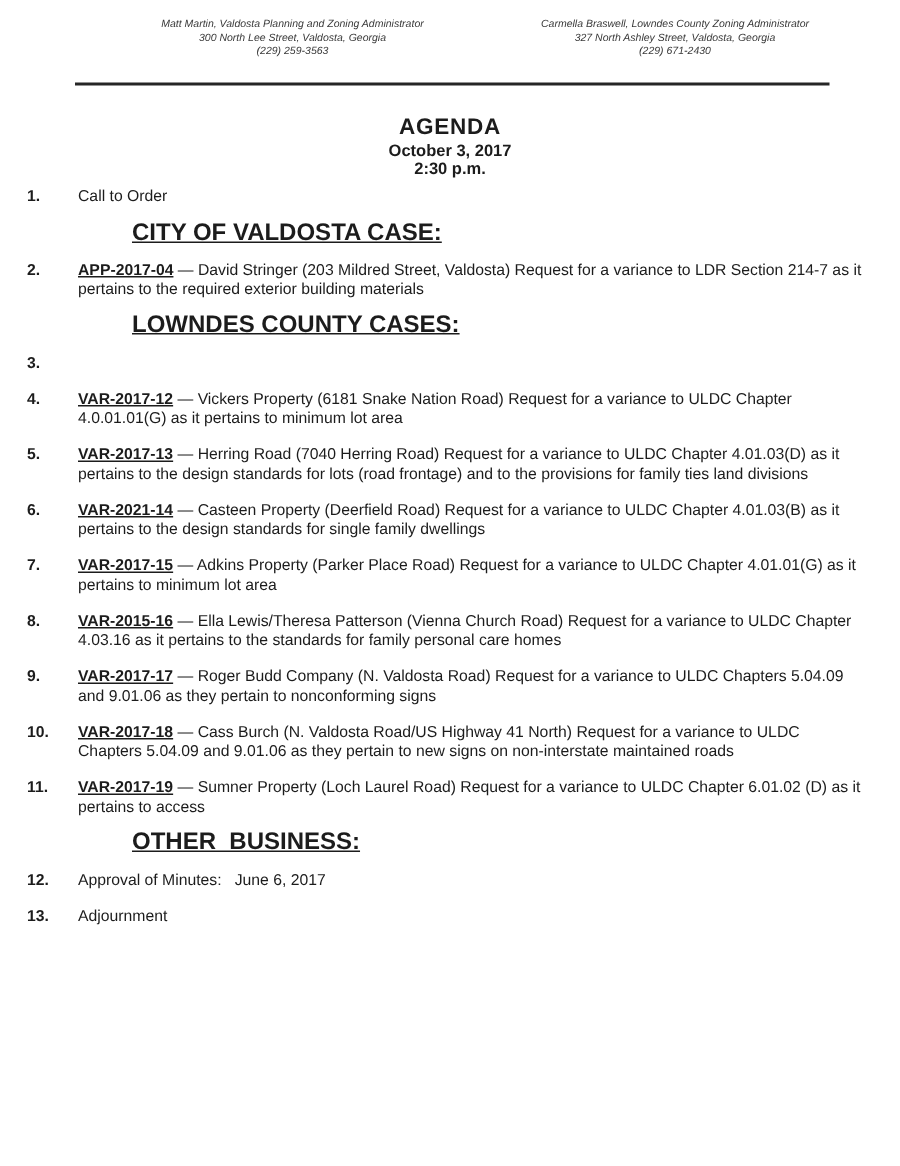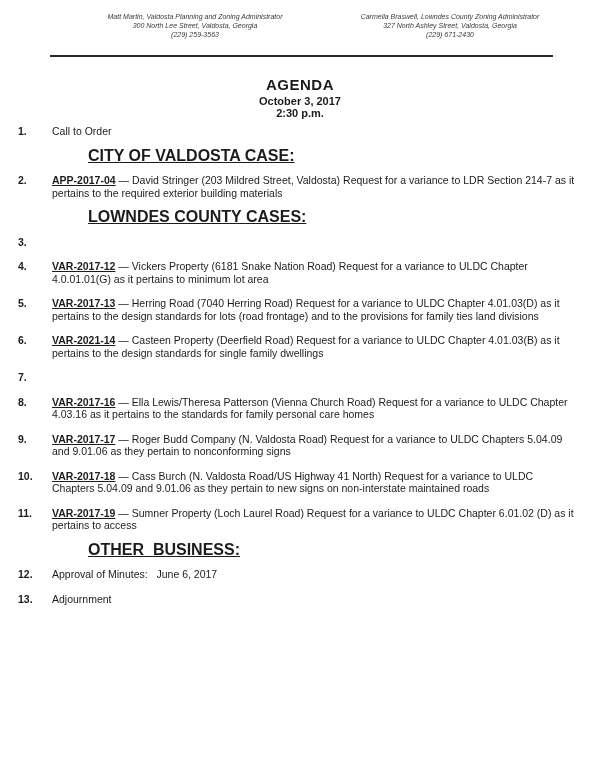--- a/index.html
+++ b/index.html
@@ -143,25 +143,26 @@
     <div class="content"><span class="case-num">VAR-2017-13</span> <span class="case-title">— Herring Road (7040 Herring Road)</span> <span class="case-desc">Request for a variance to ULDC Chapter 4.01.03(D) as it pertains to the design standards for lots (road frontage) and to the provisions for family ties land divisions</span></div>
   </div>
 
   <div class="row">
     <span class="num">6.</span>
     <div class="content"><span class="case-num">VAR-2021-14</span> <span class="case-title">— Casteen Property (Deerfield Road)</span> <span class="case-desc">Request for a variance to ULDC Chapter 4.01.03(B) as it pertains to the design standards for single family dwellings</span></div>
   </div>
 
   <div class="row">
     <span class="num">7.</span>
+    <div class="content"><span class="case-num">VAR-2017-15</span> <span class="case-title">— Adkins Property (Parker Place Road)</span> <span class="case-desc">Request for a variance to ULDC Chapter 4.01.01(G) as it pertains to minimum lot area</span></div>
   </div>
 
   <div class="row">
     <span class="num">8.</span>
-    <div class="content"><span class="case-num">VAR-2017-16</span> <span class="case-title">— Ella Lewis/Theresa Patterson (Vienna Church Road)</span> <span class="case-desc">Request for a variance to ULDC Chapter 4.03.16 as it pertains to the standards for family personal care homes</span></div>
+    <div class="content"><span class="case-num">VAR-2015-16</span> <span class="case-title">— Ella Lewis/Theresa Patterson (Vienna Church Road)</span> <span class="case-desc">Request for a variance to ULDC Chapter 4.03.16 as it pertains to the standards for family personal care homes</span></div>
   </div>
 
   <div class="row">
     <span class="num">9.</span>
     <div class="content"><span class="case-num">VAR-2017-17</span> <span class="case-title">— Roger Budd Company (N. Valdosta Road)</span> <span class="case-desc">Request for a variance to ULDC Chapters 5.04.09 and 9.01.06 as they pertain to nonconforming signs</span></div>
   </div>
 
   <div class="row">
     <span class="num">10.</span>
     <div class="content"><span class="case-num">VAR-2017-18</span> <span class="case-title">— Cass Burch (N. Valdosta Road/US Highway 41 North)</span> <span class="case-desc">Request for a variance to ULDC Chapters 5.04.09 and 9.01.06 as they pertain to new signs on non-interstate maintained roads</span></div>

